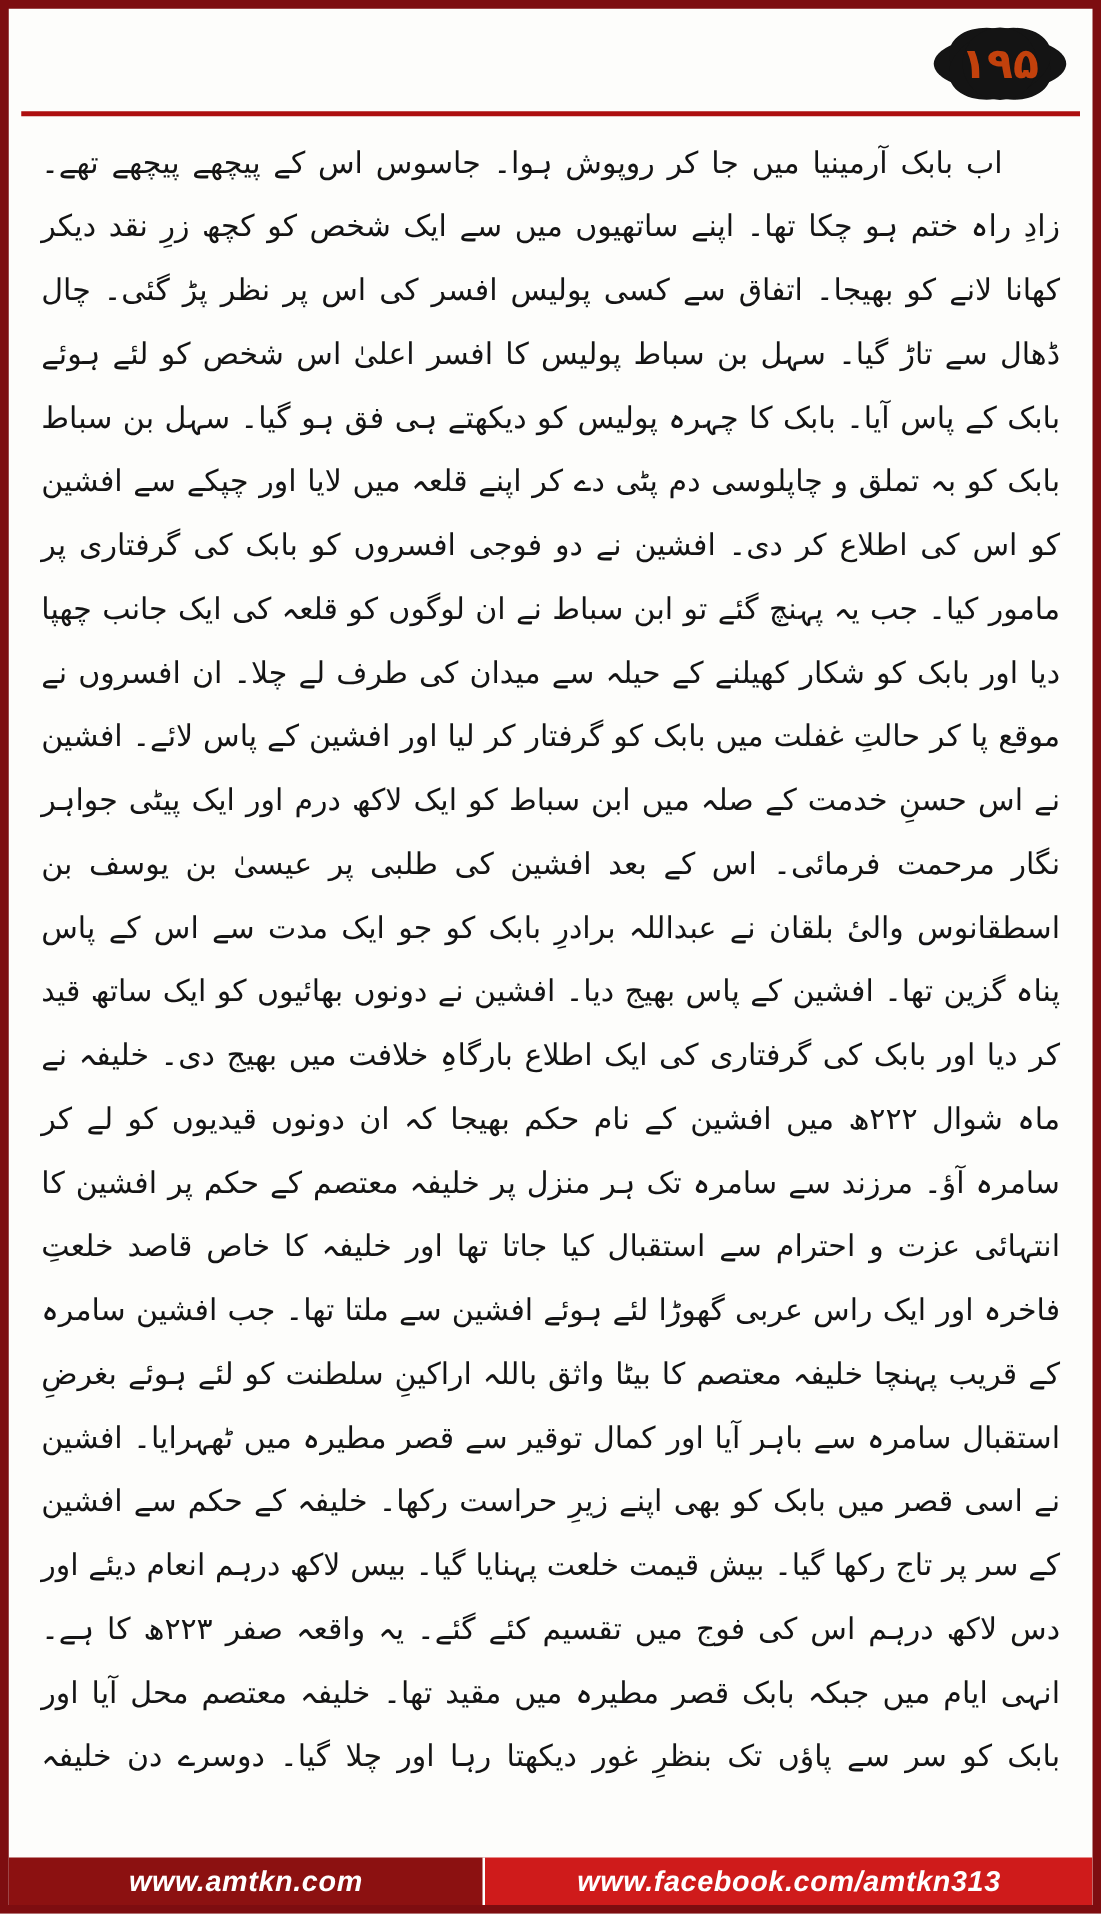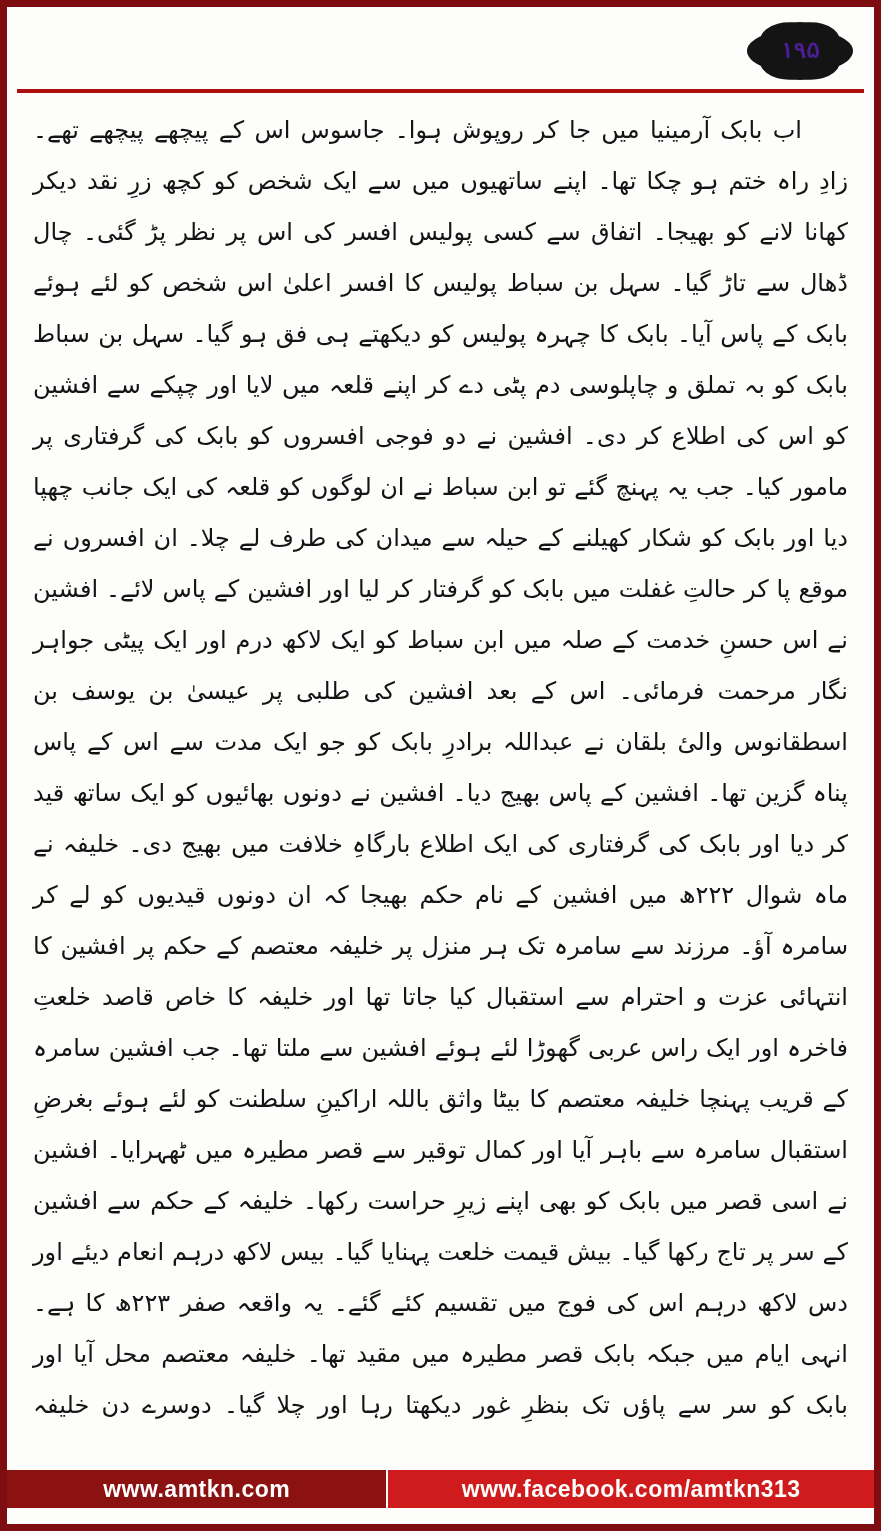--- a/index.html
+++ b/index.html
@@ -34,25 +34,24 @@
     height: 62px;
     flex: 0 0 auto;
   }
   .badge svg { position: absolute; inset: 0; }
   .badge-num {
     position: absolute;
     inset: 0;
     display: flex;
     align-items: center;
     justify-content: center;
-    color: #4c1d95;
-    font-size: 22px;
+    color: #c2410c;
+    font-size: 34px;
     font-weight: bold;
     z-index: 2;
-    font-family: Liberation Mono, monospace;
   }
   .rule {
     height: 4px;
     background: #ad0f0f;
     margin: 0 10px;
   }
   .body-text {
     direction: rtl;
     text-align: justify;
     padding: 12px 26px 0 26px;
@@ -61,23 +60,24 @@
     color: #141414;
     text-indent: 46px;
     height: 1330px;
     overflow: hidden;
     box-sizing: border-box;
   }
   .footer {
     position: absolute;
     left: 0;
     right: 0;
-    bottom: 16px;
+    bottom: 0;
     height: 38px;
     display: flex;
+    font-style: italic;
   }
   .footer-seg {
     display: flex;
     align-items: center;
     justify-content: center;
     color: #ffffff;
     font-family: "Liberation Sans", sans-serif;
     font-weight: bold;
     font-size: 23px;
     letter-spacing: 0.5px;

